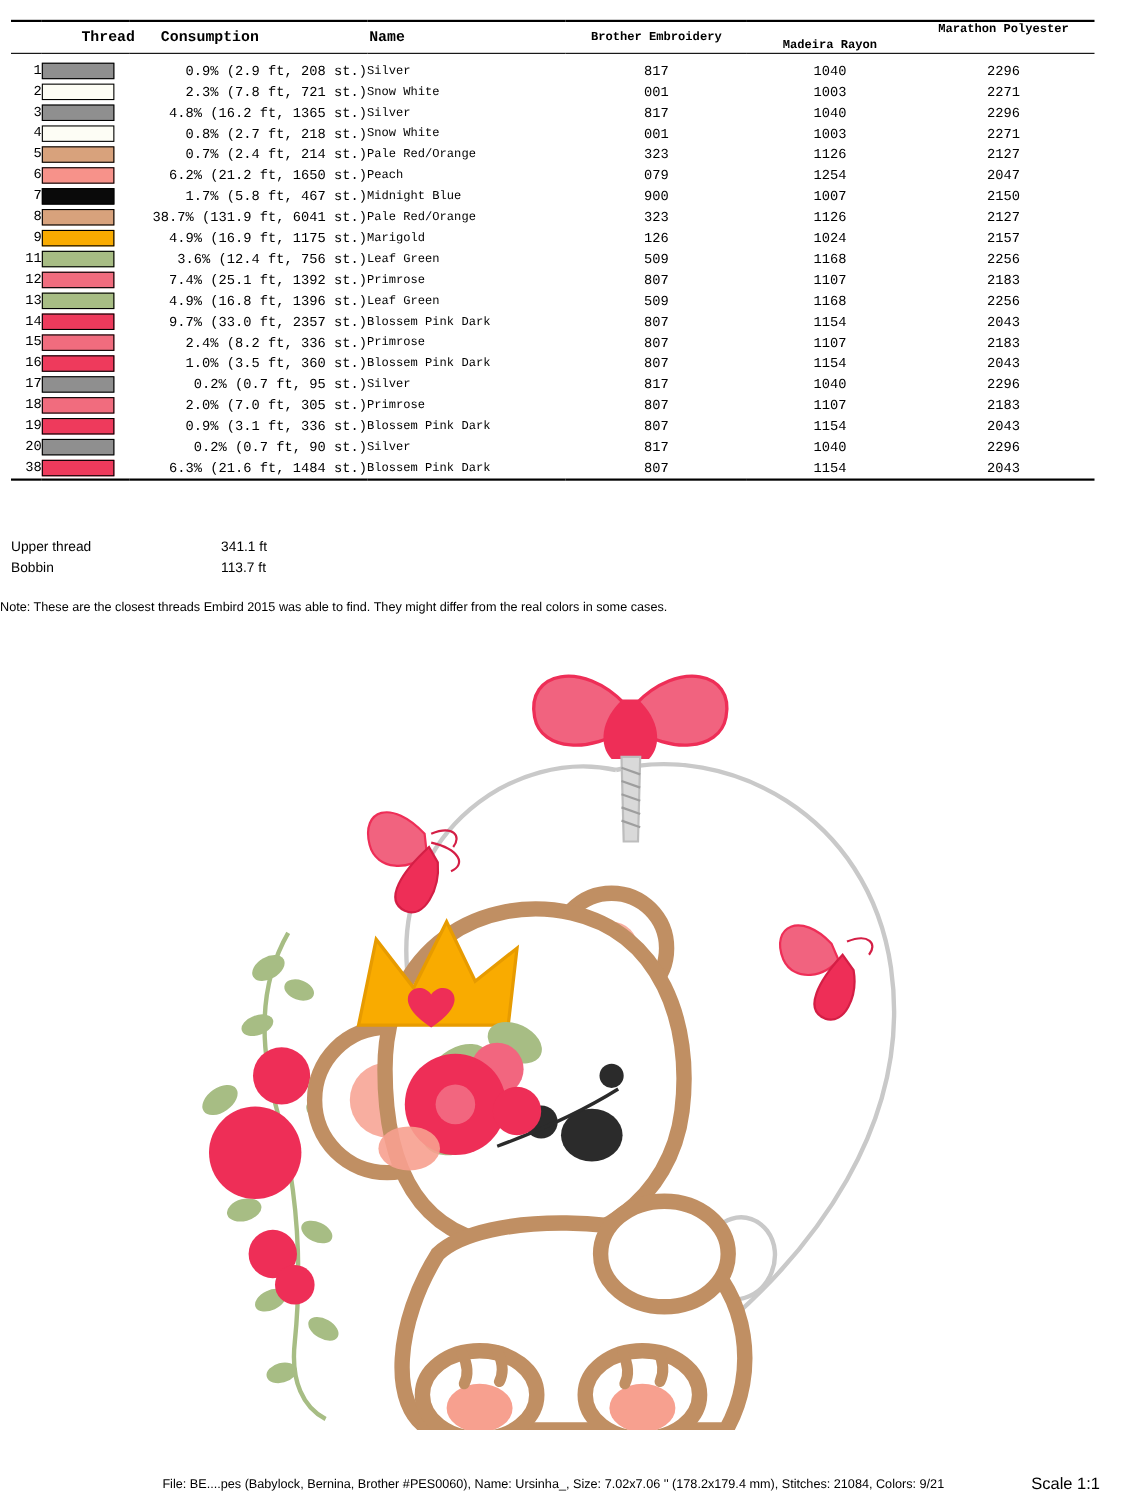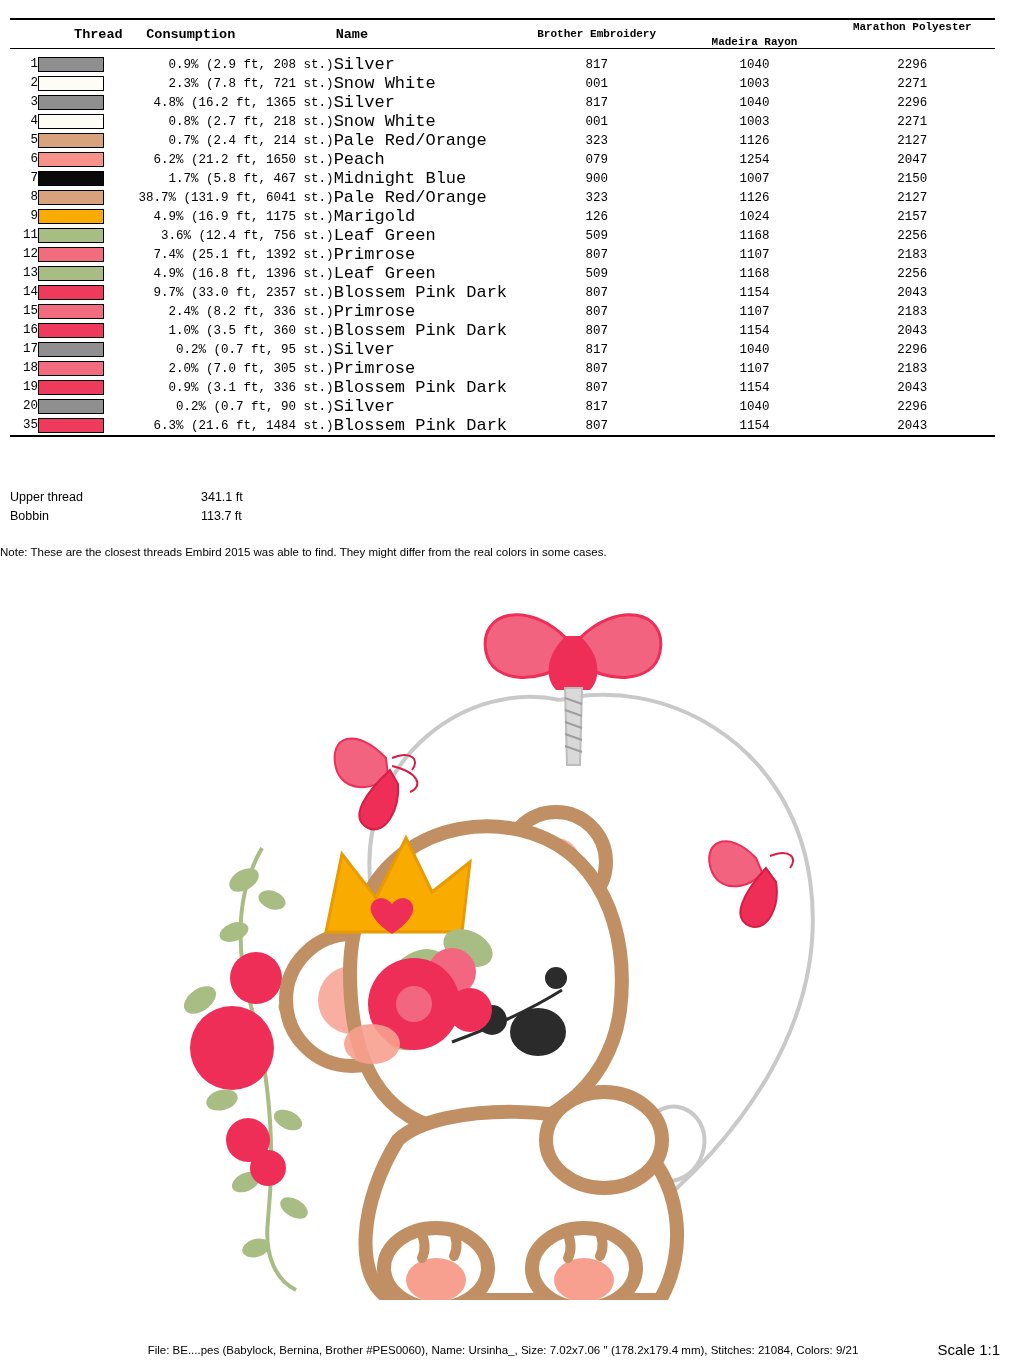--- a/index.html
+++ b/index.html
@@ -84,21 +84,21 @@
     border: 1px solid #000;
     box-sizing: border-box;
   }
   td.cons {
     font-size: 12.5px;
     text-align: right;
     padding-right: 28px;
     white-space: nowrap;
   }
   td.name {
-    font-size: 17px;
+    font-size: 11px;
     padding-left: 2px;
     white-space: nowrap;
   }
   td.code {
     font-size: 12.5px;
     text-align: center;
   }
 
   
   .totals {
@@ -386,21 +386,21 @@
             <td class="sw">
               <span class="swatch" style="background: rgb(143, 143, 143);"></span>
             </td>
             <td class="cons">0.2% (0.7 ft, 90 st.)</td>
             <td class="name">Silver</td>
             <td class="code">817</td>
             <td class="code">1040</td>
             <td class="code">2296</td>
           </tr>
           <tr>
-            <td class="num">35</td>
+            <td class="num">38</td>
             <td class="sw">
               <span class="swatch" style="background: rgb(238, 58, 92);"></span>
             </td>
             <td class="cons">6.3% (21.6 ft, 1484 st.)</td>
             <td class="name">Blossem Pink Dark</td>
             <td class="code">807</td>
             <td class="code">1154</td>
             <td class="code">2043</td>
           </tr>
         </tbody>

